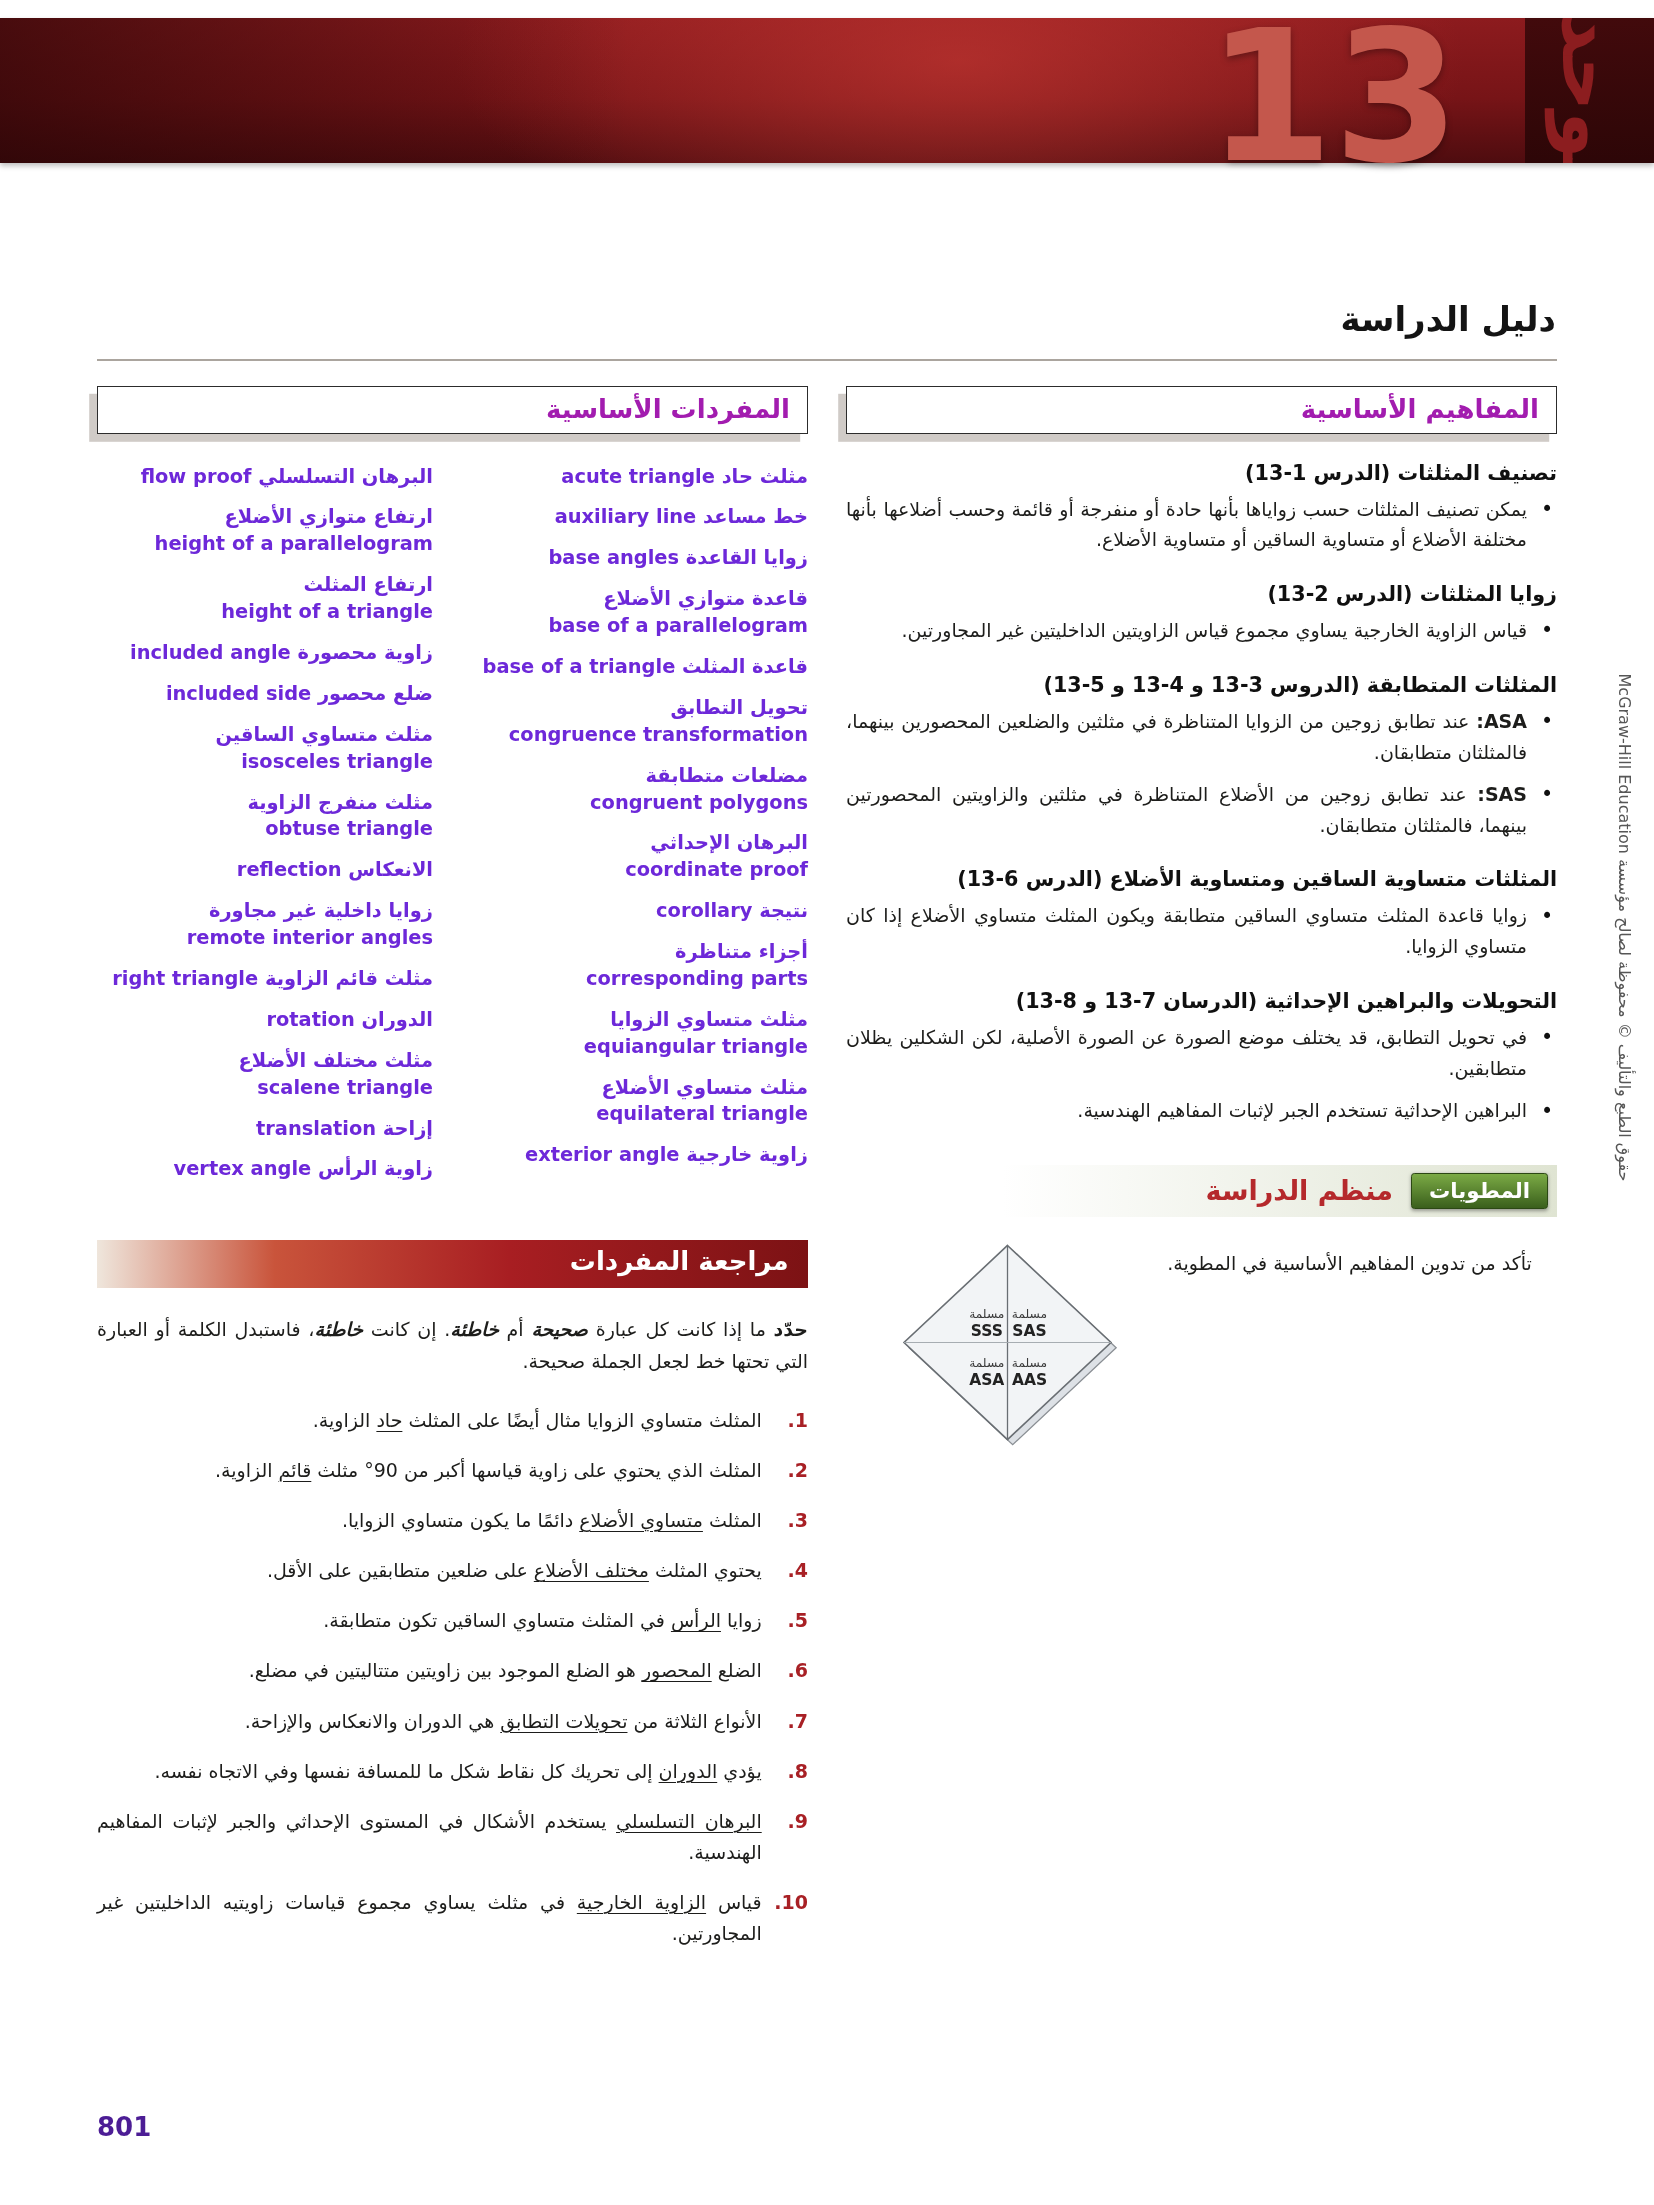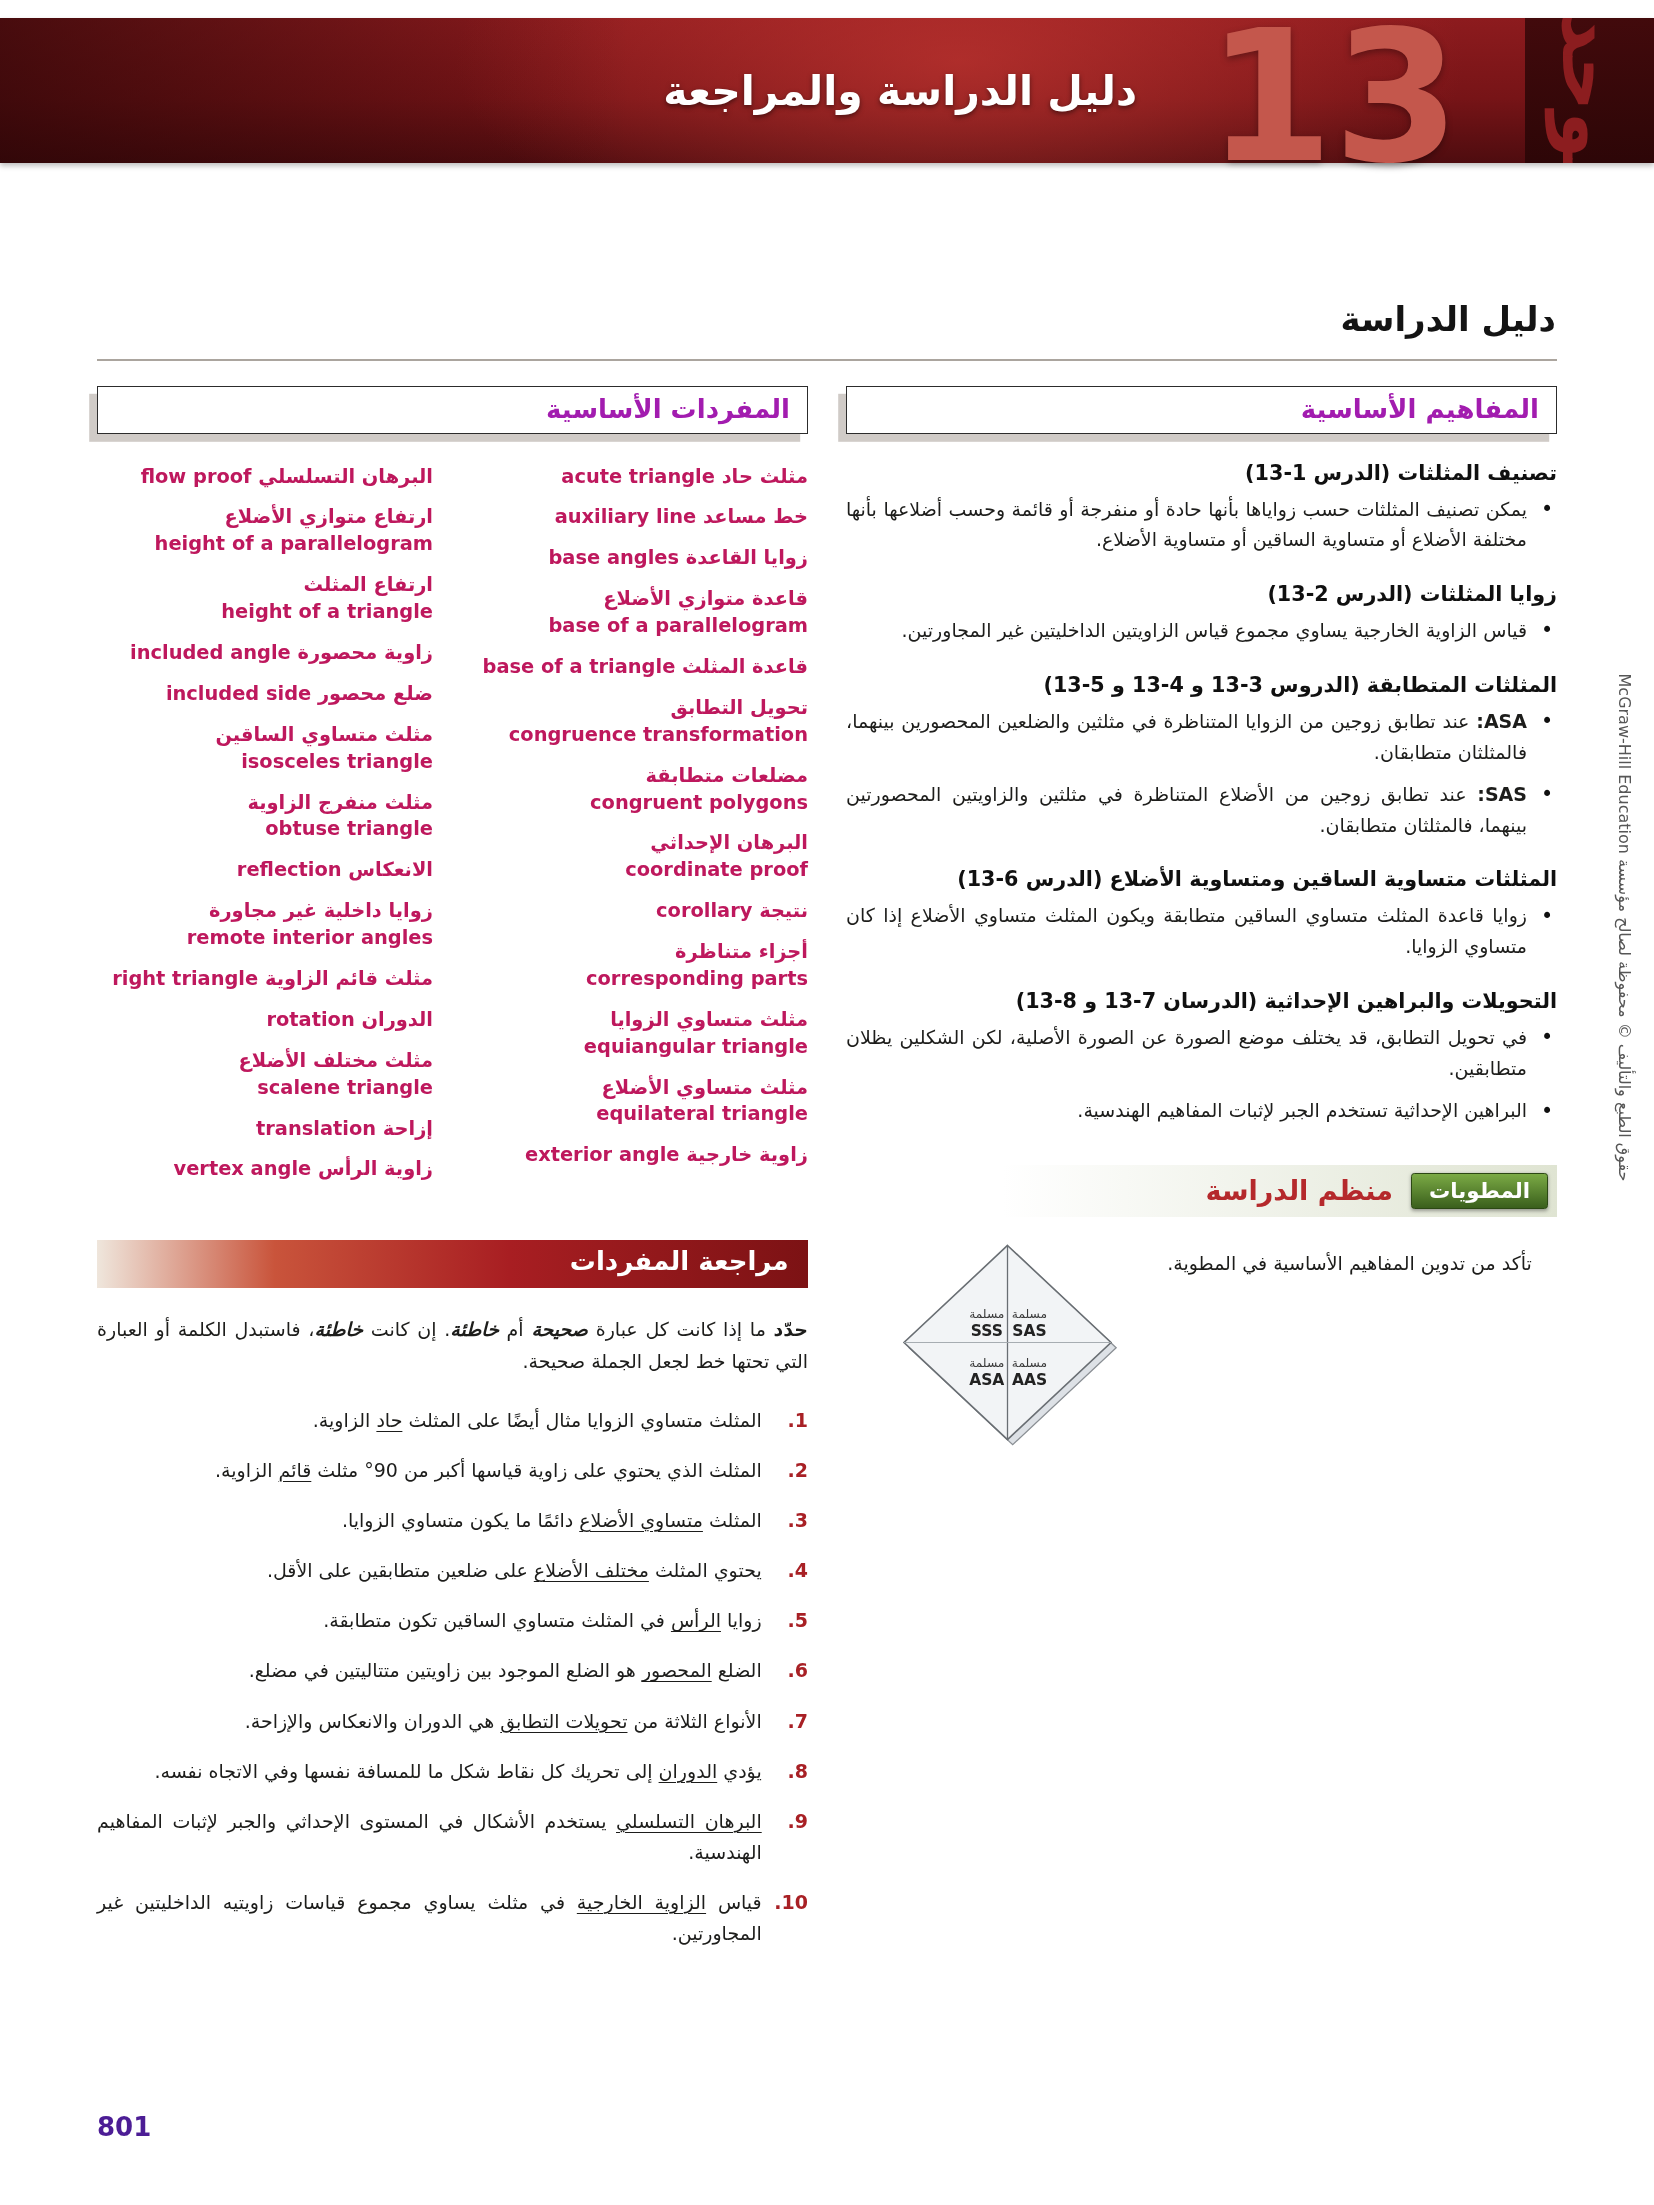--- a/index.html
+++ b/index.html
@@ -67,21 +67,21 @@
   .organizer-title { color:#b5292c; font-size:27px; font-weight:bold; }
   .organizer-body { display:flex; align-items:flex-start; gap:18px; margin-top:22px;text-align:center; }
   .organizer-text { flex:1; font-size:19px; line-height:1.6; padding-top:9px; }
   .foldable { width:233px; height:207px; flex:none; margin-left:45px; }
   .fold-type { font-size:19px; fill:#3a3a3a; }
   .fold-name { font-size:24px; font-weight:bold; fill:#222; }
 
   
   .vocab-grid { display:flex; gap:39px; margin-top:30px; }
   .vocab-col { flex:1; min-width:0; }
-  .vocab-entry { margin-bottom:14.2px; font-size:19.4px; font-weight:bold; line-height:1.38; text-align:right; color:#be185d; }
+  .vocab-entry { margin-bottom:14.2px; font-size:19.4px; font-weight:bold; line-height:1.38; text-align:right; color:#6d28d9; }
   .vocab-entry .ar { white-space:nowrap; }
   .vocab-entry .en { white-space:nowrap; }
 
   
   .review-banner {
     margin-top:43px; height:48px; line-height:43px; padding-right:19.4px;
     font-size:26px; font-weight:bold; color:#ffffff; white-space:nowrap;
     background:linear-gradient(to left,#7c1214 0%, #a81e22 42%, #c9543b 75%, #efe6dc 100%);
   }
   .review-intro { margin-top:24.6px; font-size:19px; line-height:1.7; text-align:justify; }
@@ -100,21 +100,20 @@
     transform:rotate(90deg); transform-origin:center;
     font-size:16px; color:#565656; text-align:center; white-space:nowrap; direction:rtl;
   }
 </style>
 </head>
 <body>
 
 <div class="page">
 
   <header class="banner">
-    <div class="banner-title">دليل الدراسة والمراجعة</div>
     <div class="unit-number">13</div>
     <div class="unit-tab">
       <span class="unit-word">الوحدة</span>
     </div>
   </header>
 
   <h1 class="page-heading">دليل الدراسة</h1>
   <div class="heading-rule"></div>
 
   <section class="col col-concepts">

